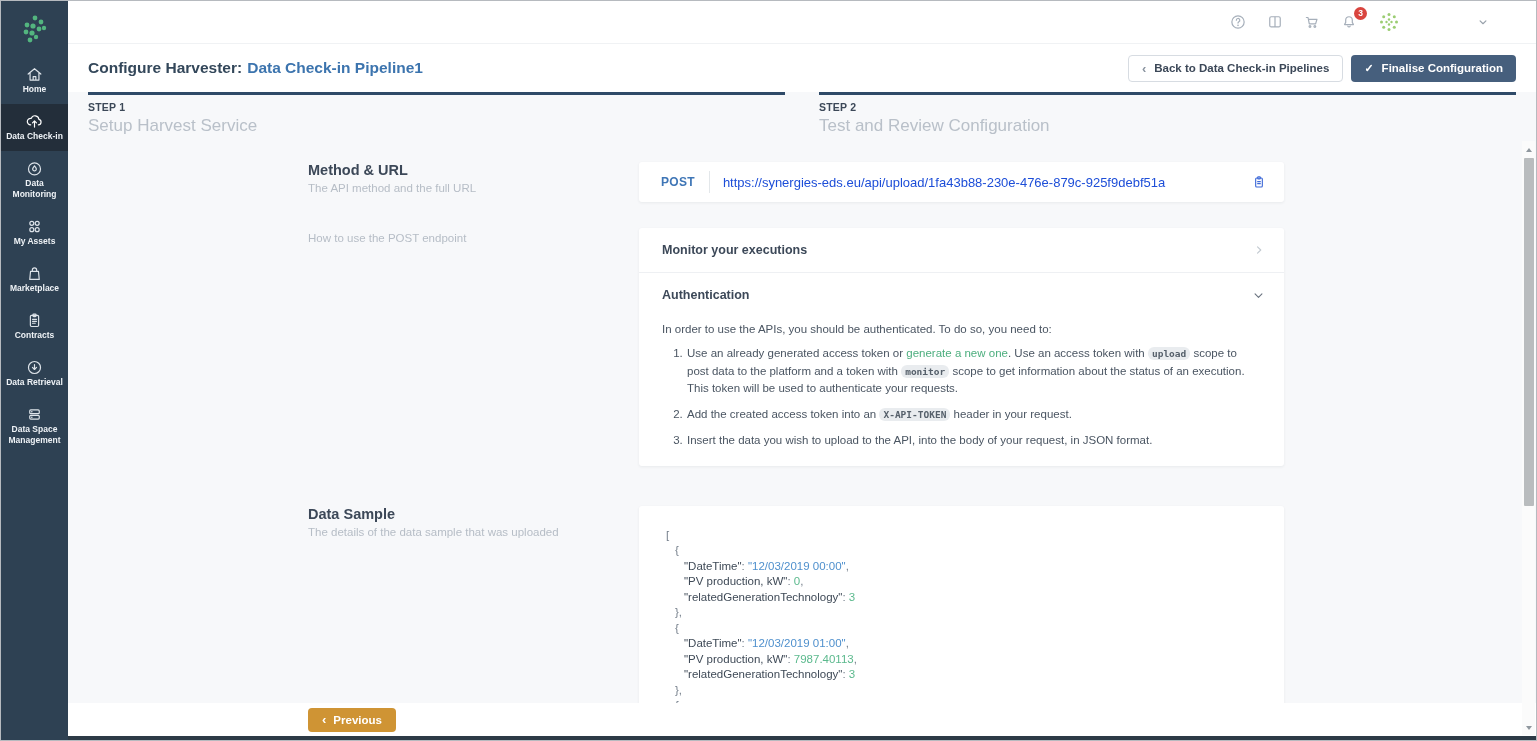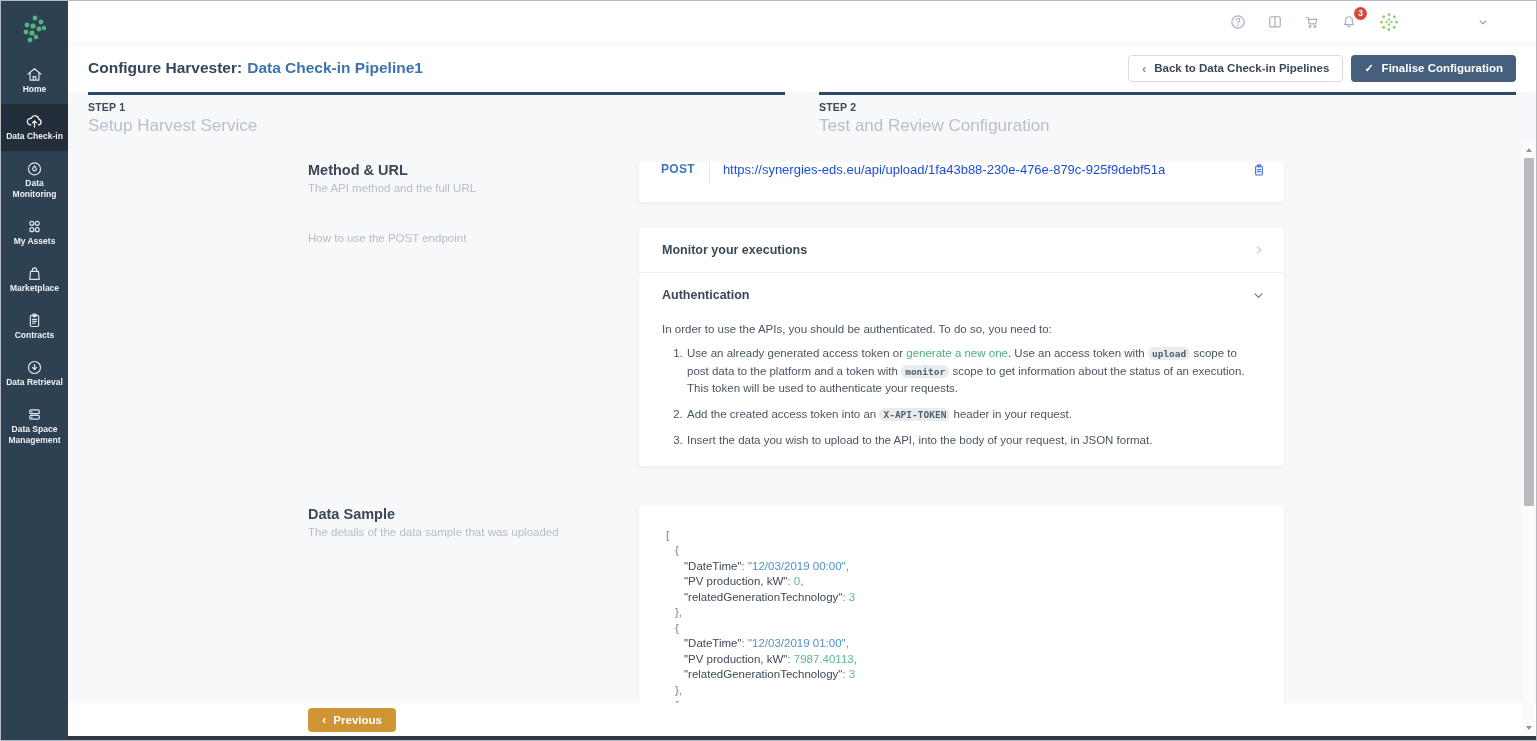--- a/index.html
+++ b/index.html
@@ -39,21 +39,21 @@
 
   
   .content{flex:1;padding-left:240px;overflow:hidden}
   .row{display:flex}
   .row-label{width:331px;flex-shrink:0;padding-right:20px}
   .row-label h3{margin:0;font-size:14.5px;font-weight:600;color:#3c4858}
   .row-label p{margin:4px 0 0;font-size:11.5px;color:#b6bdc6}
   .card{width:645px;background:#fff;border-radius:3px;box-shadow:0 1px 3px rgba(40,50,60,.07)}
 
   .row-method{margin-top:22px}
-  .method-card{height:40px;display:flex;padding:0 17px 0 22px}
+  .method-card{height:40px;display:flex;align-items:center;padding:0 17px 0 22px}
   .method{font-size:12px;font-weight:bold;color:#3f76b6;letter-spacing:.3px}
   .vdiv{width:1px;height:22px;background:#e3e7ea;margin:0 13px 0 14px}
   .url{font-size:13px;color:#1d4ed8}
   .copy-btn{margin-left:auto;cursor:pointer;display:flex}
 
   .row-instructions{margin-top:26px}
   .acc-header{height:44px;display:flex;align-items:center;padding:0 18px 0 23px;cursor:pointer}
   .acc-title{font-size:12.5px;font-weight:600;color:#3c4858}
   .acc-chev{margin-left:auto;display:flex}
   .acc-divider{height:1px;background:#eef0f3}

